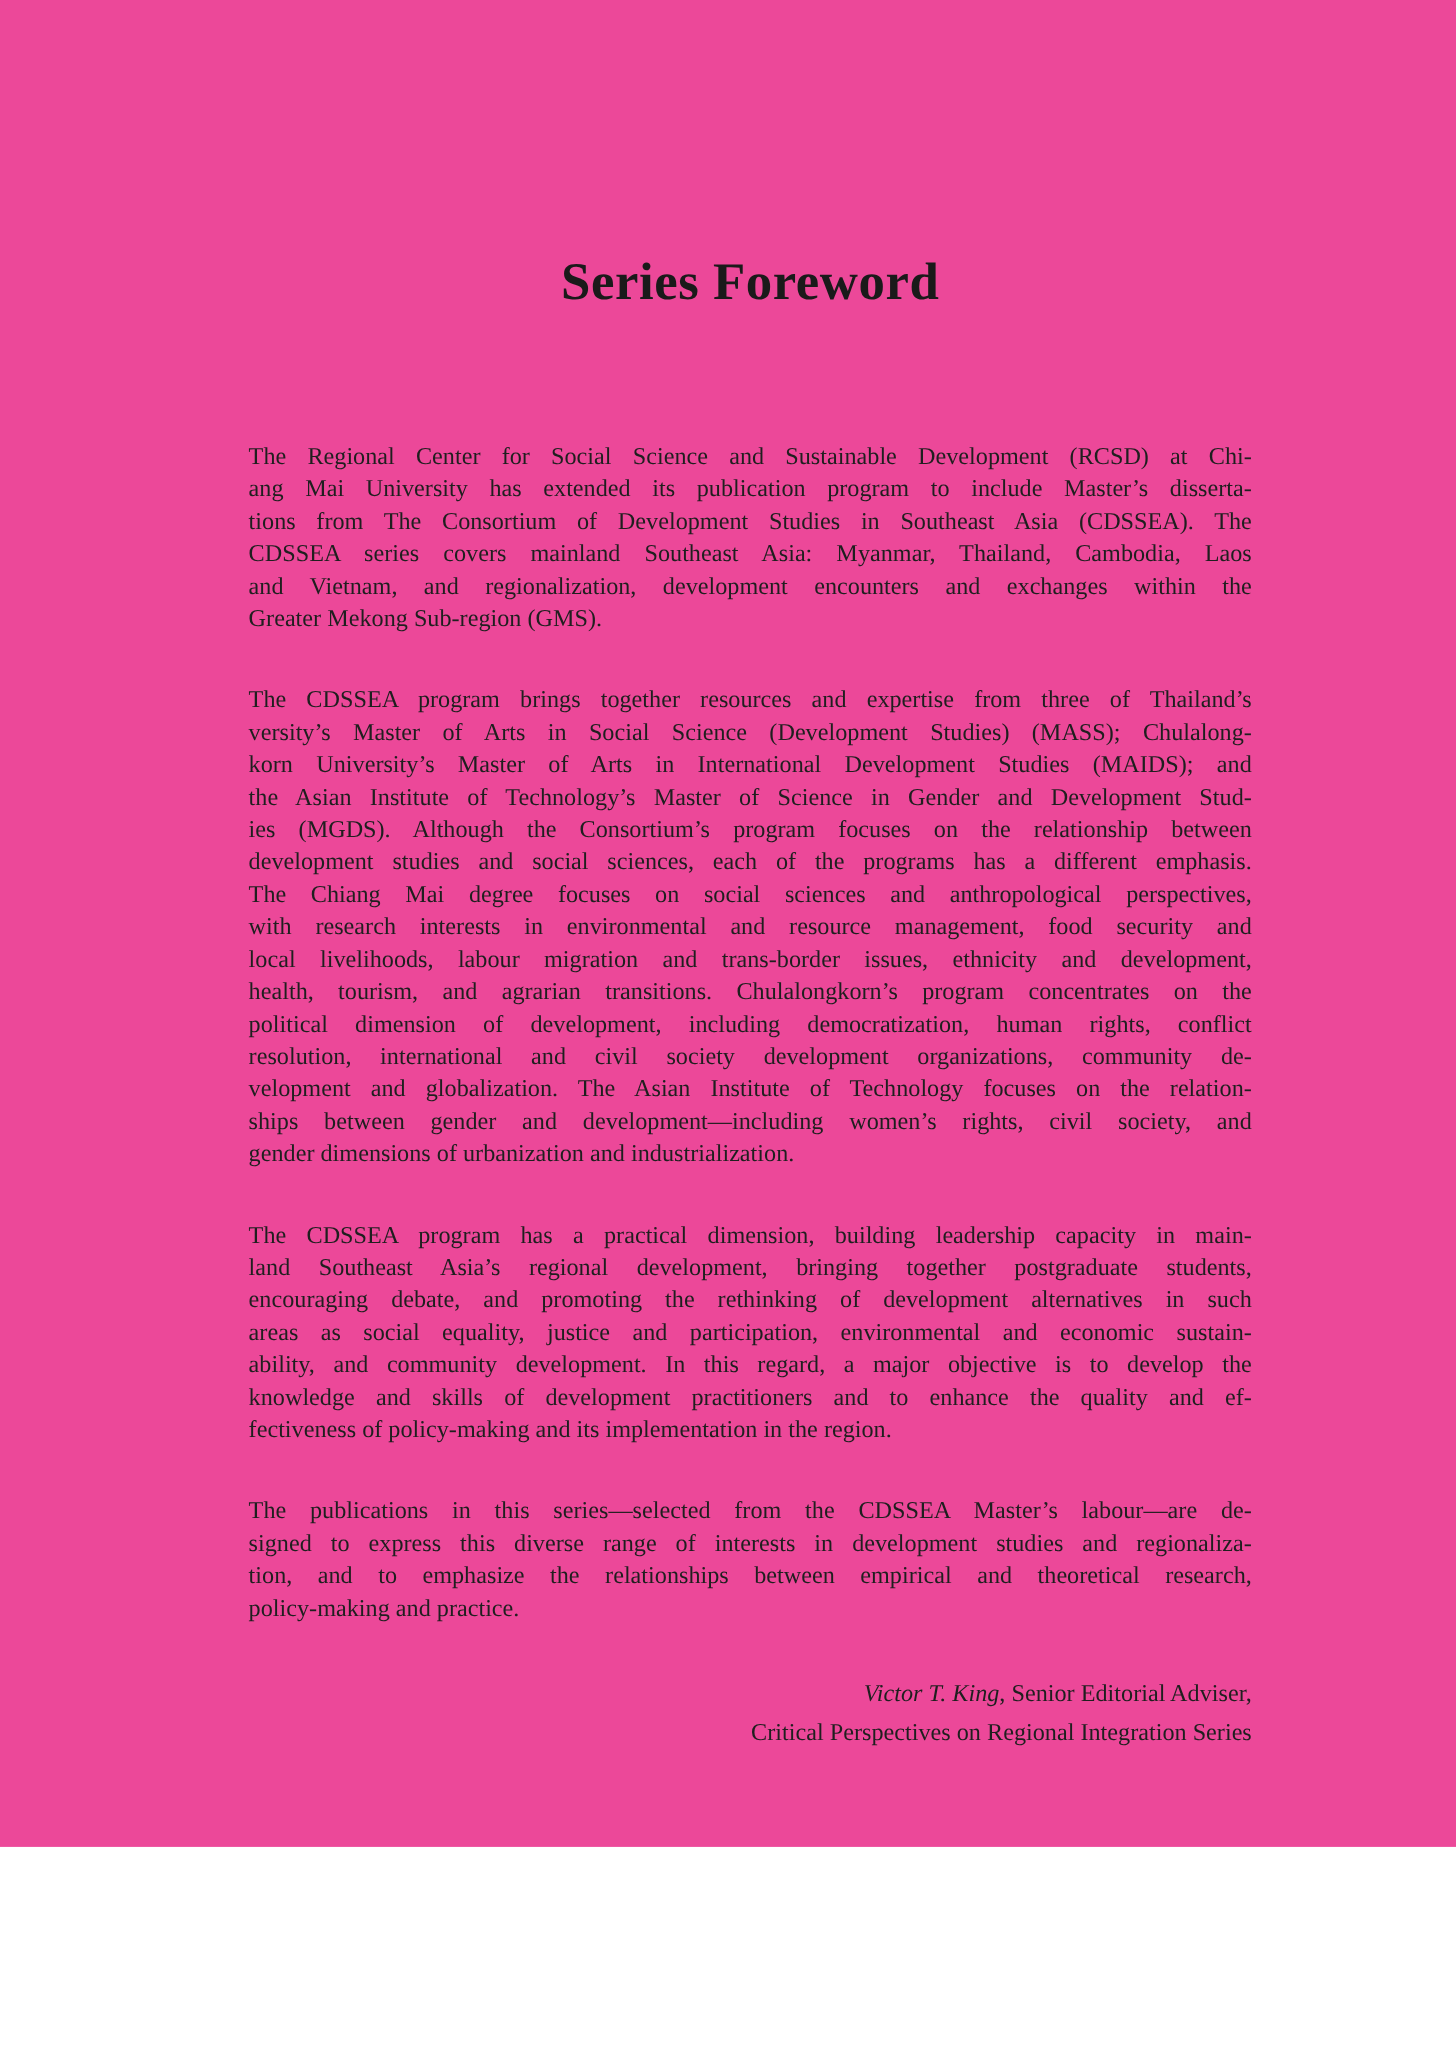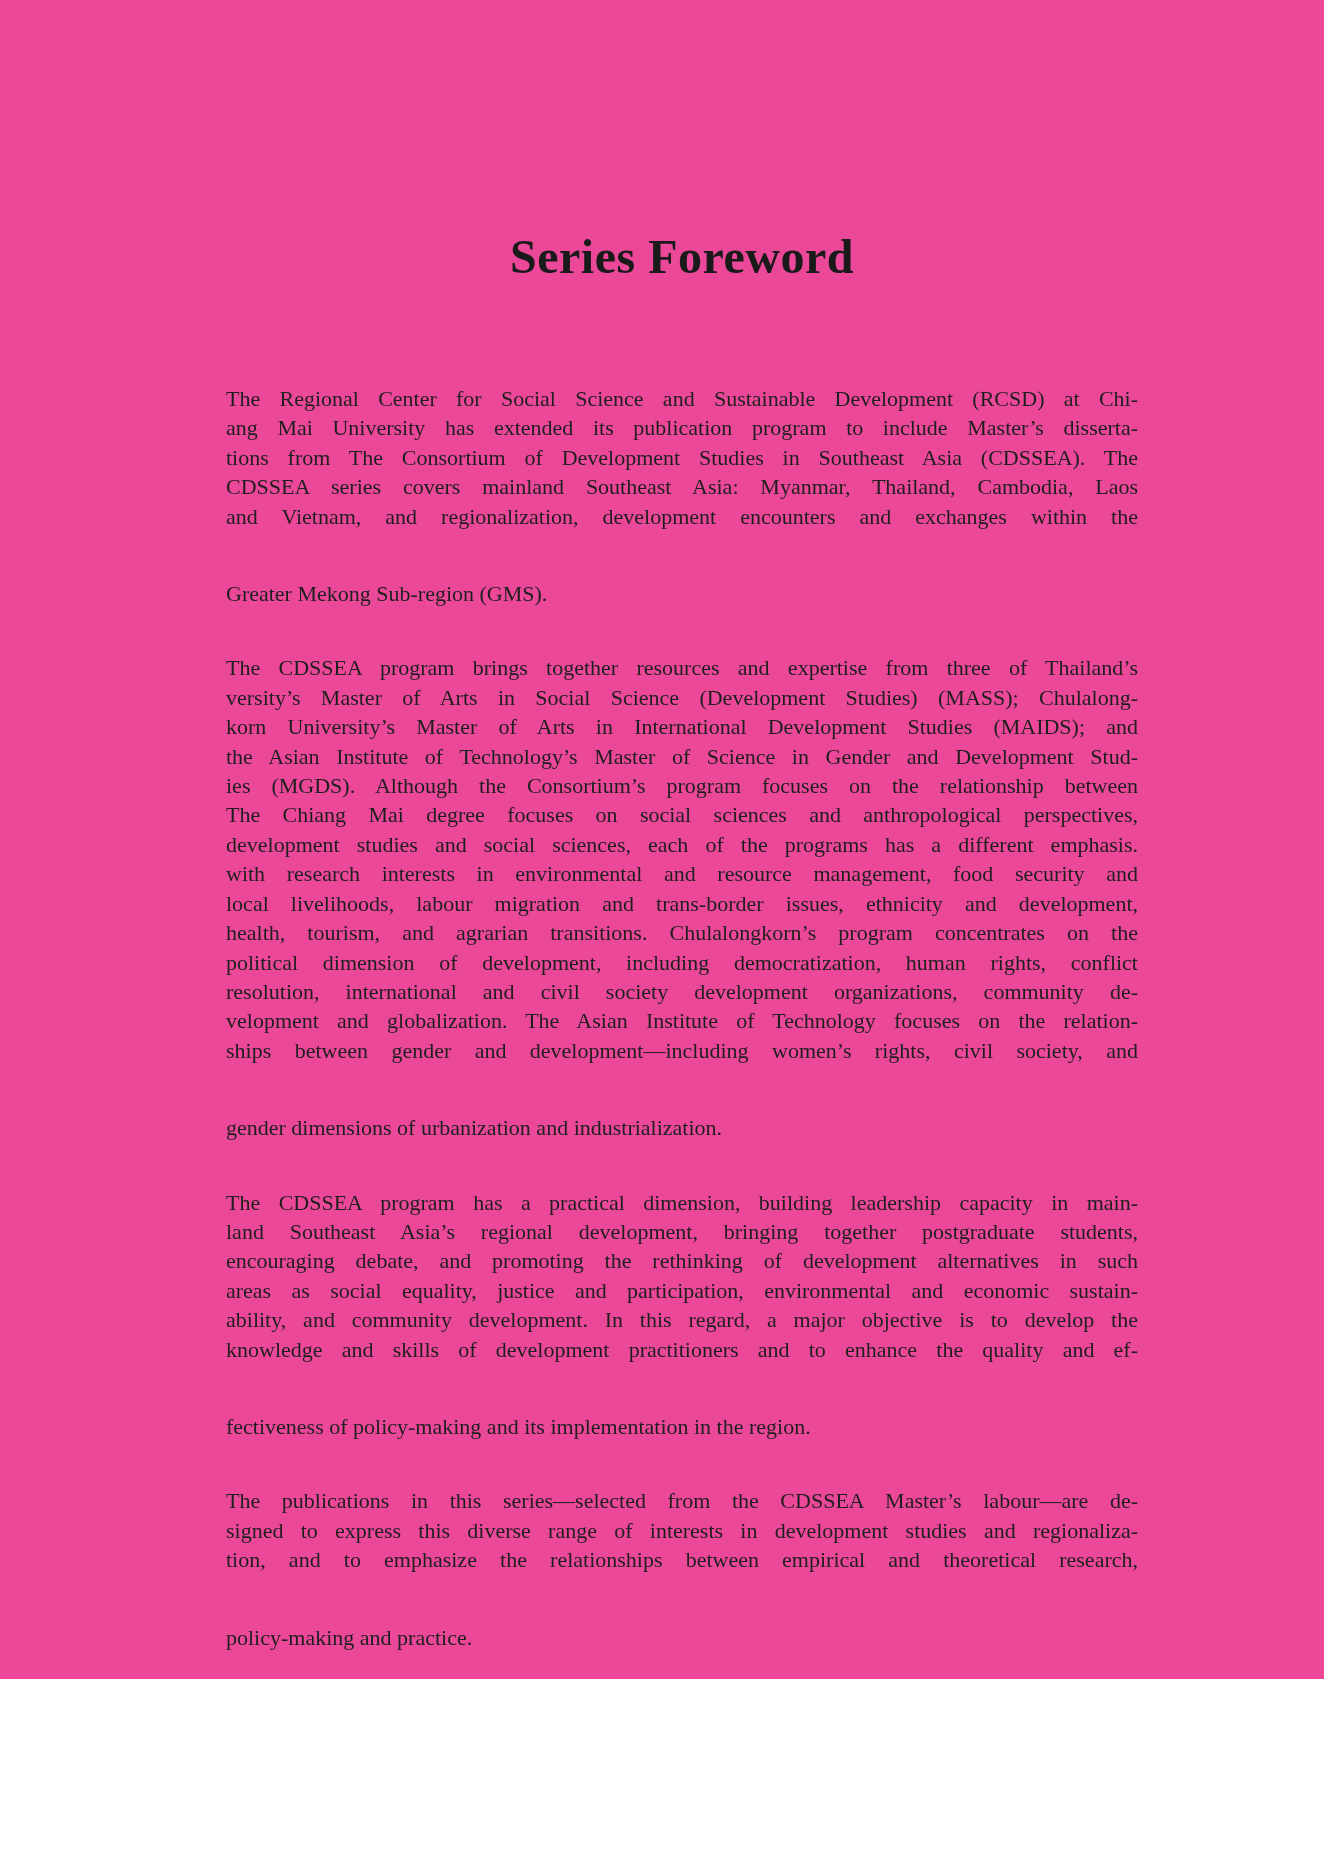--- a/index.html
+++ b/index.html
@@ -25,35 +25,34 @@
     text-align: center;
     font-size: 48px;
     line-height: 48px;
     font-weight: bold;
     color: #1a1a1a;
     letter-spacing: 0.5px;
   }
   .content {
     position: absolute;
     left: 226px;
-    top: 384px;
+    top: 400px;
     width: 912px;
     font-size: 22px;
     line-height: 29.4px;
   }
   .para {
     margin: 0 0 45px 0;
   }
   .line {
     text-align: justify;
     text-align-last: justify;
   }
   .line.last {
     text-align-last: left;
-    margin-top: 48px;
   }
   .attribution {
     margin-top: 34px;
     text-align: right;
     line-height: 36px;
   }
   .italic {
     font-style: italic;
   }
   .footer-pagenum {
@@ -90,22 +89,22 @@
           <div class="line">CDSSEA series covers mainland Southeast Asia: Myanmar, Thailand, Cambodia, Laos</div>
           <div class="line">and Vietnam, and regionalization, development encounters and exchanges within the</div>
           <div class="line last">Greater Mekong Sub-region (GMS).</div>
         </div>
         <div class="para">
           <div class="line">The CDSSEA program brings together resources and expertise from three of Thailand’s</div>
           <div class="line">versity’s Master of Arts in Social Science (Development Studies) (MASS); Chulalong-</div>
           <div class="line">korn University’s Master of Arts in International Development Studies (MAIDS); and</div>
           <div class="line">the Asian Institute of Technology’s Master of Science in Gender and Development Stud-</div>
           <div class="line">ies (MGDS). Although the Consortium’s program focuses on the relationship between</div>
+          <div class="line">development studies and social sciences, each of the programs has a different emphasis.</div>
           <div class="line">The Chiang Mai degree focuses on social sciences and anthropological perspectives,</div>
-          <div class="line">development studies and social sciences, each of the programs has a different emphasis.</div>
           <div class="line">with research interests in environmental and resource management, food security and</div>
           <div class="line">local livelihoods, labour migration and trans-border issues, ethnicity and development,</div>
           <div class="line">health, tourism, and agrarian transitions. Chulalongkorn’s program concentrates on the</div>
           <div class="line">political dimension of development, including democratization, human rights, conflict</div>
           <div class="line">resolution, international and civil society development organizations, community de-</div>
           <div class="line">velopment and globalization. The Asian Institute of Technology focuses on the relation-</div>
           <div class="line">ships between gender and development—including women’s rights, civil society, and</div>
           <div class="line last">gender dimensions of urbanization and industrialization.</div>
         </div>
         <div class="para">

